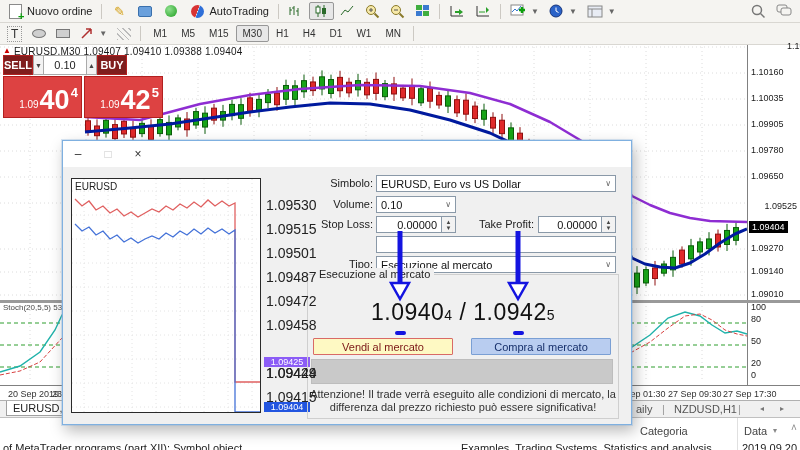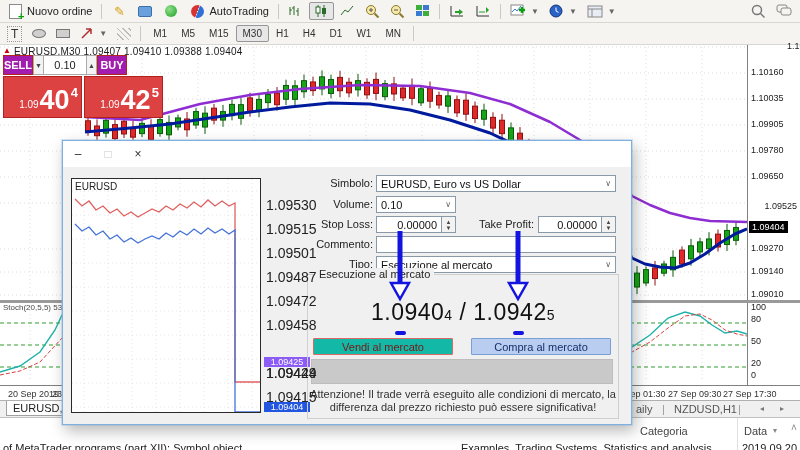--- a/index.html
+++ b/index.html
@@ -37,21 +37,21 @@
   .sym-arrow{position:absolute;left:3px;top:46px;font-size:8px;color:#c00}
   .axis-label{position:absolute;left:751px;width:46px;font-size:9px;color:#1a1a1a;text-align:left}
   .cur-badge{position:absolute;left:749px;top:221px;background:#000;color:#fff;font-size:9px;padding:1px 3px}
   .stoch-label{position:absolute;left:3px;top:303px;font-size:8px;color:#4a4a4a;max-width:60px;white-space:nowrap;overflow:hidden}
   .time-axis{position:absolute;left:0;top:385px;width:800px;height:15px;background:#fff;border-top:1px solid #808080}
   .time-label{position:absolute;top:3px;font-size:9px;color:#333;white-space:nowrap}
   .trade-marks{position:absolute;font-size:8px;font-weight:bold}
   
   .oneclick{position:absolute;left:3px;top:55px;width:160px}
   .oc-row1{display:flex;height:20px}
-  .oc-btn{width:30px;background:#a21caf;color:#fff;font-size:11px;font-weight:bold;
+  .oc-btn{width:30px;background:#7f1d1d;color:#fff;font-size:11px;font-weight:bold;
           display:flex;align-items:center;justify-content:center;border:1px solid #b22020}
   .oc-step{width:11px;background:#f3f3f3;border:1px solid #aaa;font-size:7px;color:#444;
            display:flex;align-items:center;justify-content:center}
   .oc-vol{width:42px;background:#fff;border-top:1px solid #aaa;border-bottom:1px solid #aaa;
           font-size:11px;display:flex;align-items:center;justify-content:center}
   .oc-row2{display:flex;gap:2px;margin-top:1px;height:42px}
   .oc-price{flex:1;background:#dd4242;color:#fff;display:flex;align-items:flex-end;justify-content:center;
             padding-bottom:3px;border:1px solid #b22020}
   .oc-pre{font-size:10px;margin:0 1px 4px 12px}
   .oc-big{font-size:27px;font-weight:bold;line-height:.95}
@@ -84,21 +84,21 @@
   .ffield .chev{margin-left:auto;font-size:8px;color:#666}
   .spin{position:absolute;width:14px;height:17px;border:1px solid #8a99a8;border-left:none;background:#f2f2f2;
         display:flex;flex-direction:column;align-items:center;justify-content:center;font-size:6px;color:#444;line-height:1}
   .numfield{justify-content:flex-end}
   .groupbox{position:absolute;left:244px;top:133px;width:312px;height:145px;border:1px solid #cfcfcf}
   .grouplabel{position:absolute;left:252px;top:127px;background:#f0f0f0;padding:0 4px;font-size:11px;color:#222}
   .bigprice{position:absolute;left:244px;top:158px;width:312px;text-align:center;color:#111;
             font-size:23px;letter-spacing:.5px}
   .bigprice .sub{font-size:14px}
   .dlg-btn{position:absolute;height:17px;font-size:11px;display:flex;align-items:center;justify-content:center;border-radius:1px}
-  .btn-sell{left:250px;top:197px;width:140px;background:#14b8a6;border:1px solid #d96a66;color:#7a1616}
+  .btn-sell{left:250px;top:197px;width:140px;background:#fef9c3;border:1px solid #d96a66;color:#7a1616}
   .btn-buy{left:408px;top:197px;width:140px;background:#b9cdf0;border:1px solid #7a9fd4;color:#17306b}
   .greybar{position:absolute;left:248px;top:218px;width:302px;height:25px;background:#c9c9c9;border:1px solid #bdbdbd}
   .warning{position:absolute;left:245px;top:247px;width:310px;font-size:11px;color:#333;text-align:center;line-height:1.2}
   .annot{position:absolute;left:0;top:0;pointer-events:none;z-index:6}
 </style>
 </head>
 <body>
 
 <div id="app">
 
@@ -568,21 +568,20 @@
 
     <span class="flabel" style="left:343px;top:77px;width:128px">Take Profit:</span>
     <div class="ffield numfield" style="left:475px;top:75px;width:64px">
       <span>0.00000</span>
     </div>
     <span class="spin" style="left:539px;top:75px">
         <span>▲</span>
         <span>▼</span>
       </span>
 
-    <span class="flabel" style="left:182px;top:97px">Commento:</span>
     <div class="ffield" style="left:313px;top:95px;width:240px">
       <span></span>
     </div>
 
     <span class="flabel" style="left:182px;top:117px">Tipo:</span>
     <div class="ffield" style="left:313px;top:115px;width:240px">
       <span>Esecuzione al mercato</span>
       <span class="chev">∨</span>
     </div>
 

